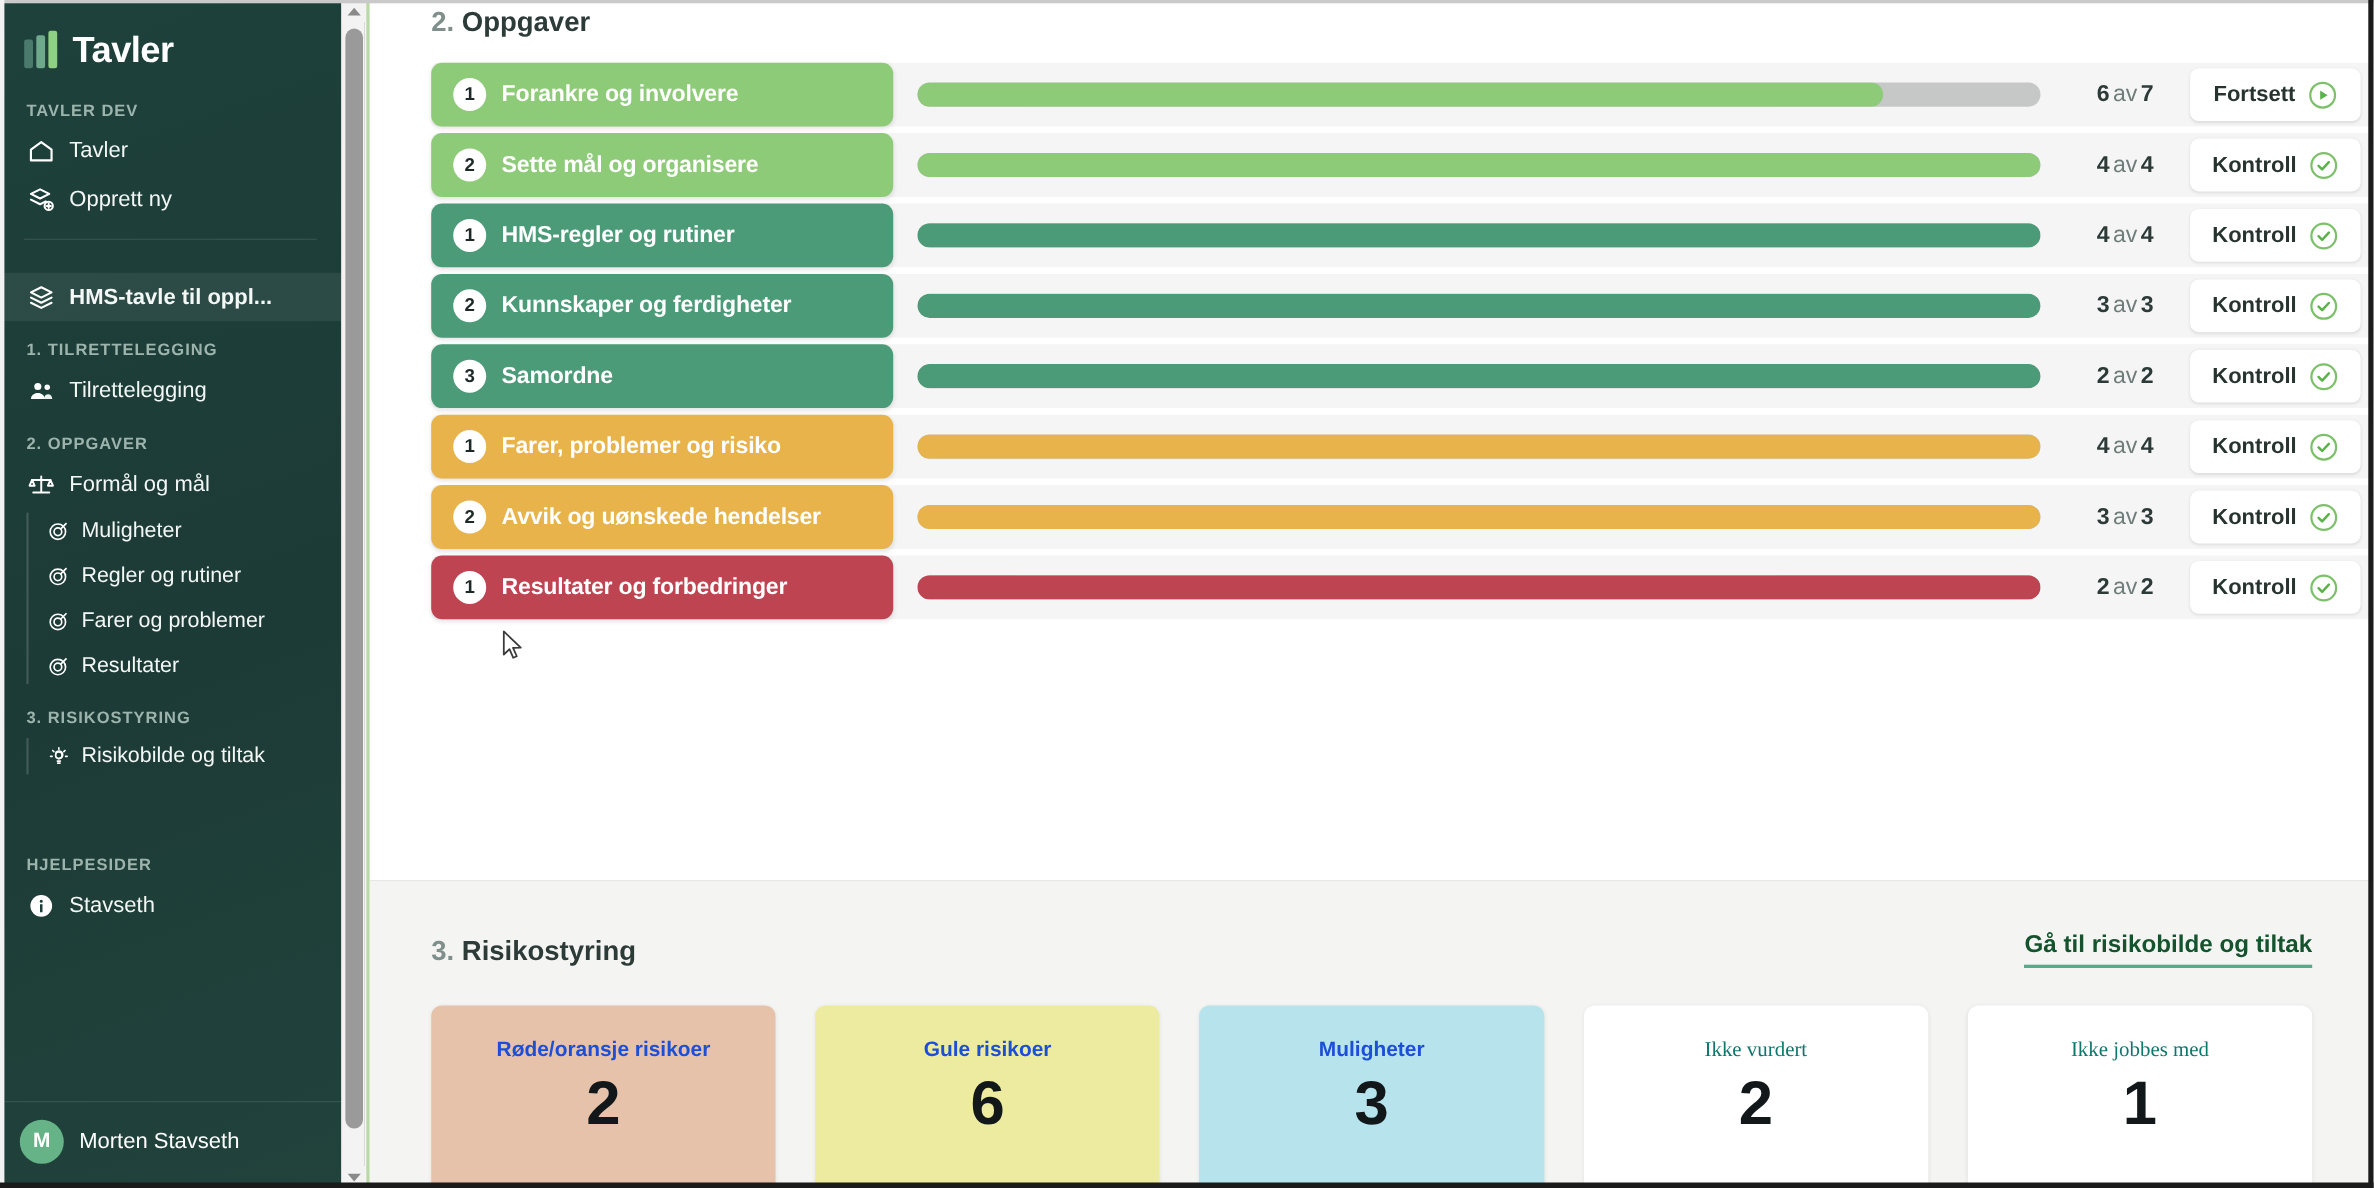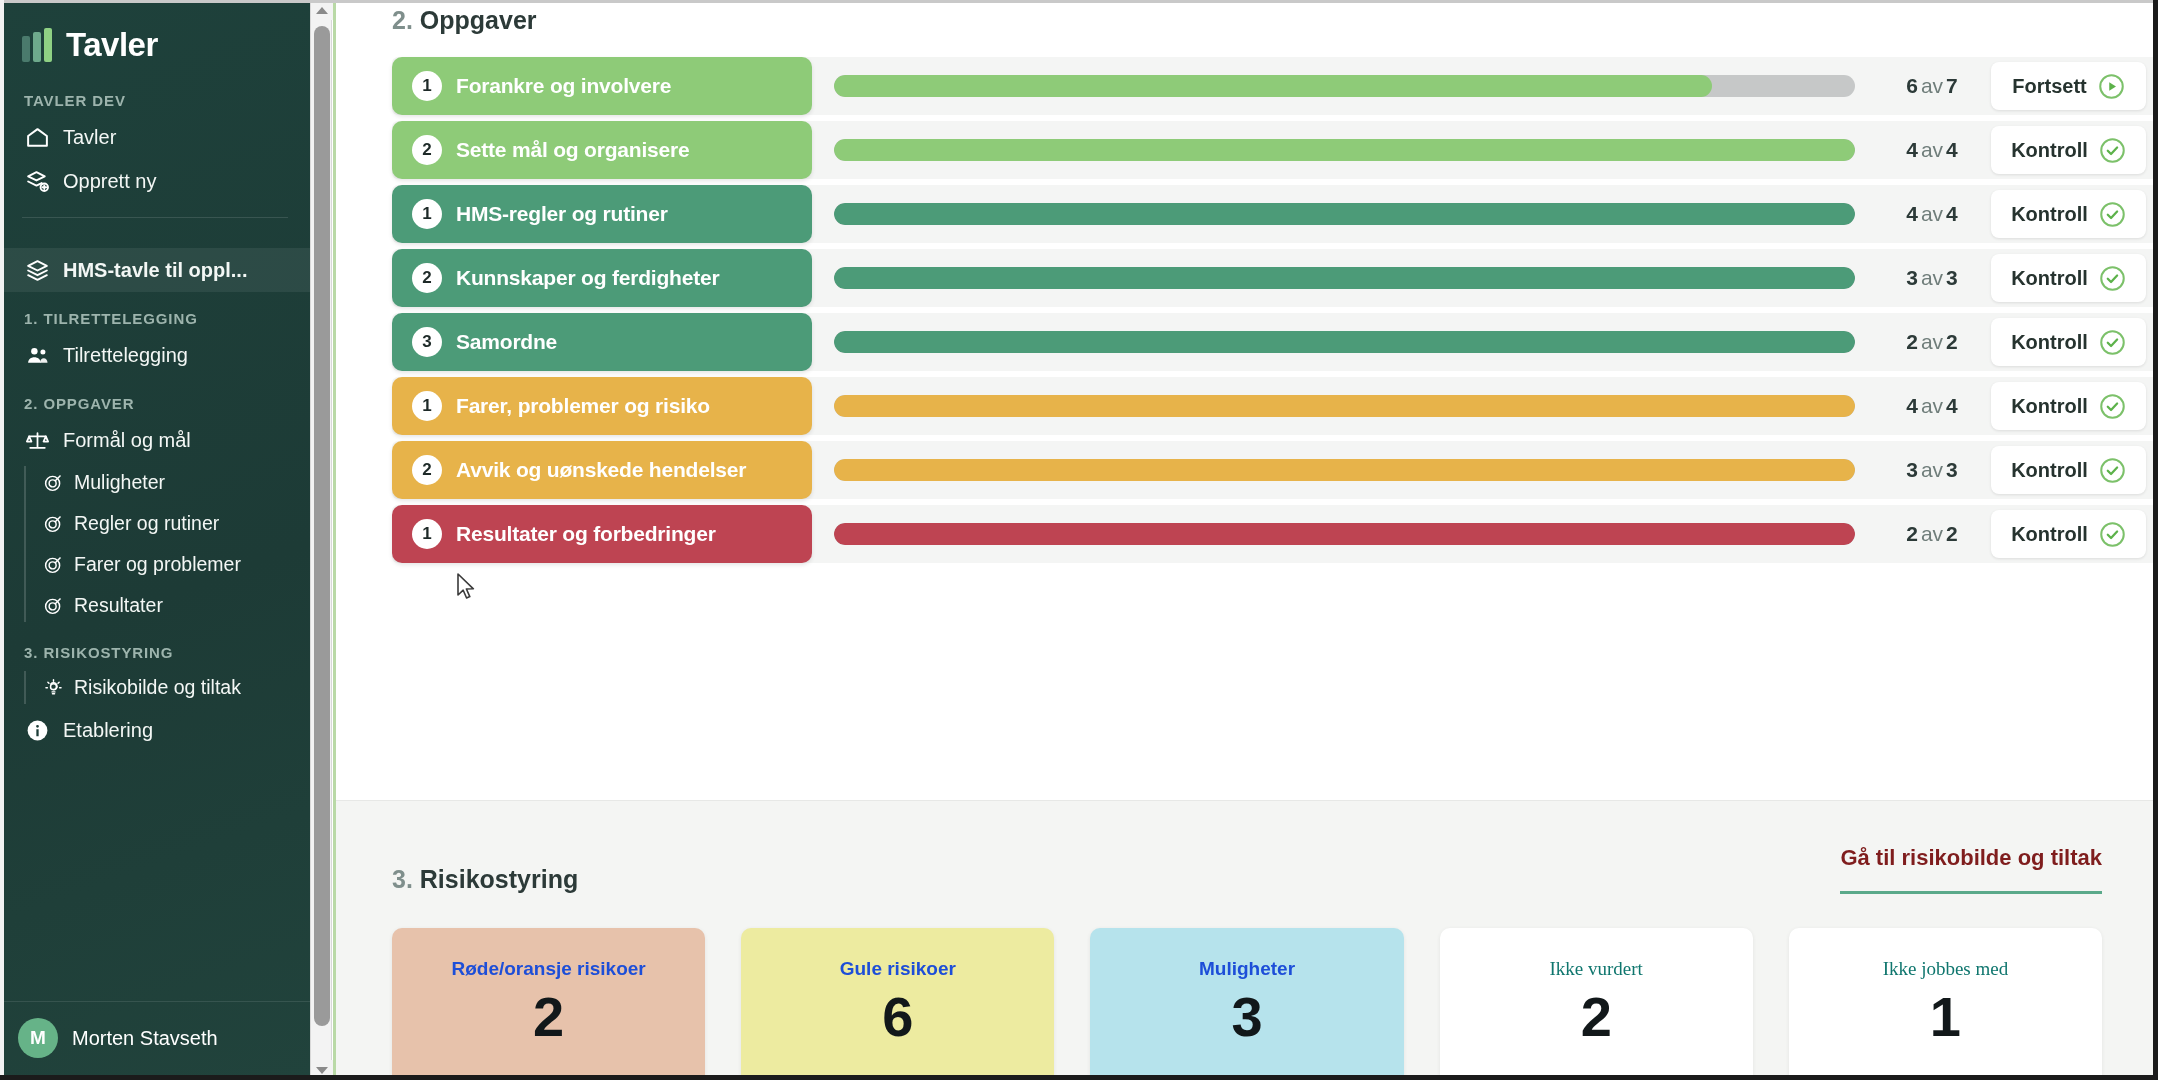--- a/index.html
+++ b/index.html
@@ -209,22 +209,22 @@
     background: #f4f5f3;
     border-top: 1px solid #e7e8e6;
   }
   .risk-head {
     display:flex; align-items:flex-end; justify-content:space-between;
     padding: 44px 56px 0 56px;
   }
   .risk-title { font-size: 25px; font-weight:700; color:#2c3a38; }
   .risk-title .num { color:#7f8f8c; }
   .risk-link {
-    font-size: 22px; font-weight: 700; color:#7f1d1d;
-    padding-bottom: 20px; border-bottom: 3px solid #5aa98a;
+    font-size: 22px; font-weight: 700; color:#14532d;
+    padding-bottom: 6px; border-bottom: 3px solid #5aa98a;
     cursor:pointer;
   }
   .risk-cards {
     display:flex; gap: 36px;
     padding: 34px 56px 0 56px;
   }
   .rcard {
     flex: 1 1 0;
     height: 180px;
     border-radius: 10px;
@@ -371,28 +371,29 @@
             <path d="M12 14.5a4 4 0 1 0-3-6.6"></path>
               <circle cx="12" cy="11" r="3.4"></circle>
             <path d="M10.4 17h3.2M10.8 19.2h2.4"></path>
             <path d="M12 3.2v1.6M5.6 6l1.2 1.2M18.4 6l-1.2 1.2M3.4 12.2H5M19 12.2h1.6"></path>
           </svg>
         </span>
         <span>Risikobilde og tiltak</span>
       </div>
     </div>
 
+    <div class="nav-group-label" style="padding-top:70px;">HJELPESIDER</div>
     <div class="nav-item">
       <span class="ico">
         <svg viewBox="0 0 24 24">
             <circle cx="12" cy="12" r="9.5" fill="#ffffff"></circle>
             <path d="M12 6.6a1.35 1.35 0 1 1 0 2.7 1.35 1.35 0 0 1 0-2.7zM10.9 10.7h2.2v6.9h-2.2z" fill="#1d3d38"></path>
           </svg>
       </span>
-      <span>Etablering</span>
+      <span>Stavseth</span>
     </div>
 
     <div class="user-row">
       <span class="avatar">M</span>
       <span class="user-name">Morten Stavseth</span>
     </div>
   </aside>
 
   <div class="scroll-track">
     <div class="scroll-arrow up">

